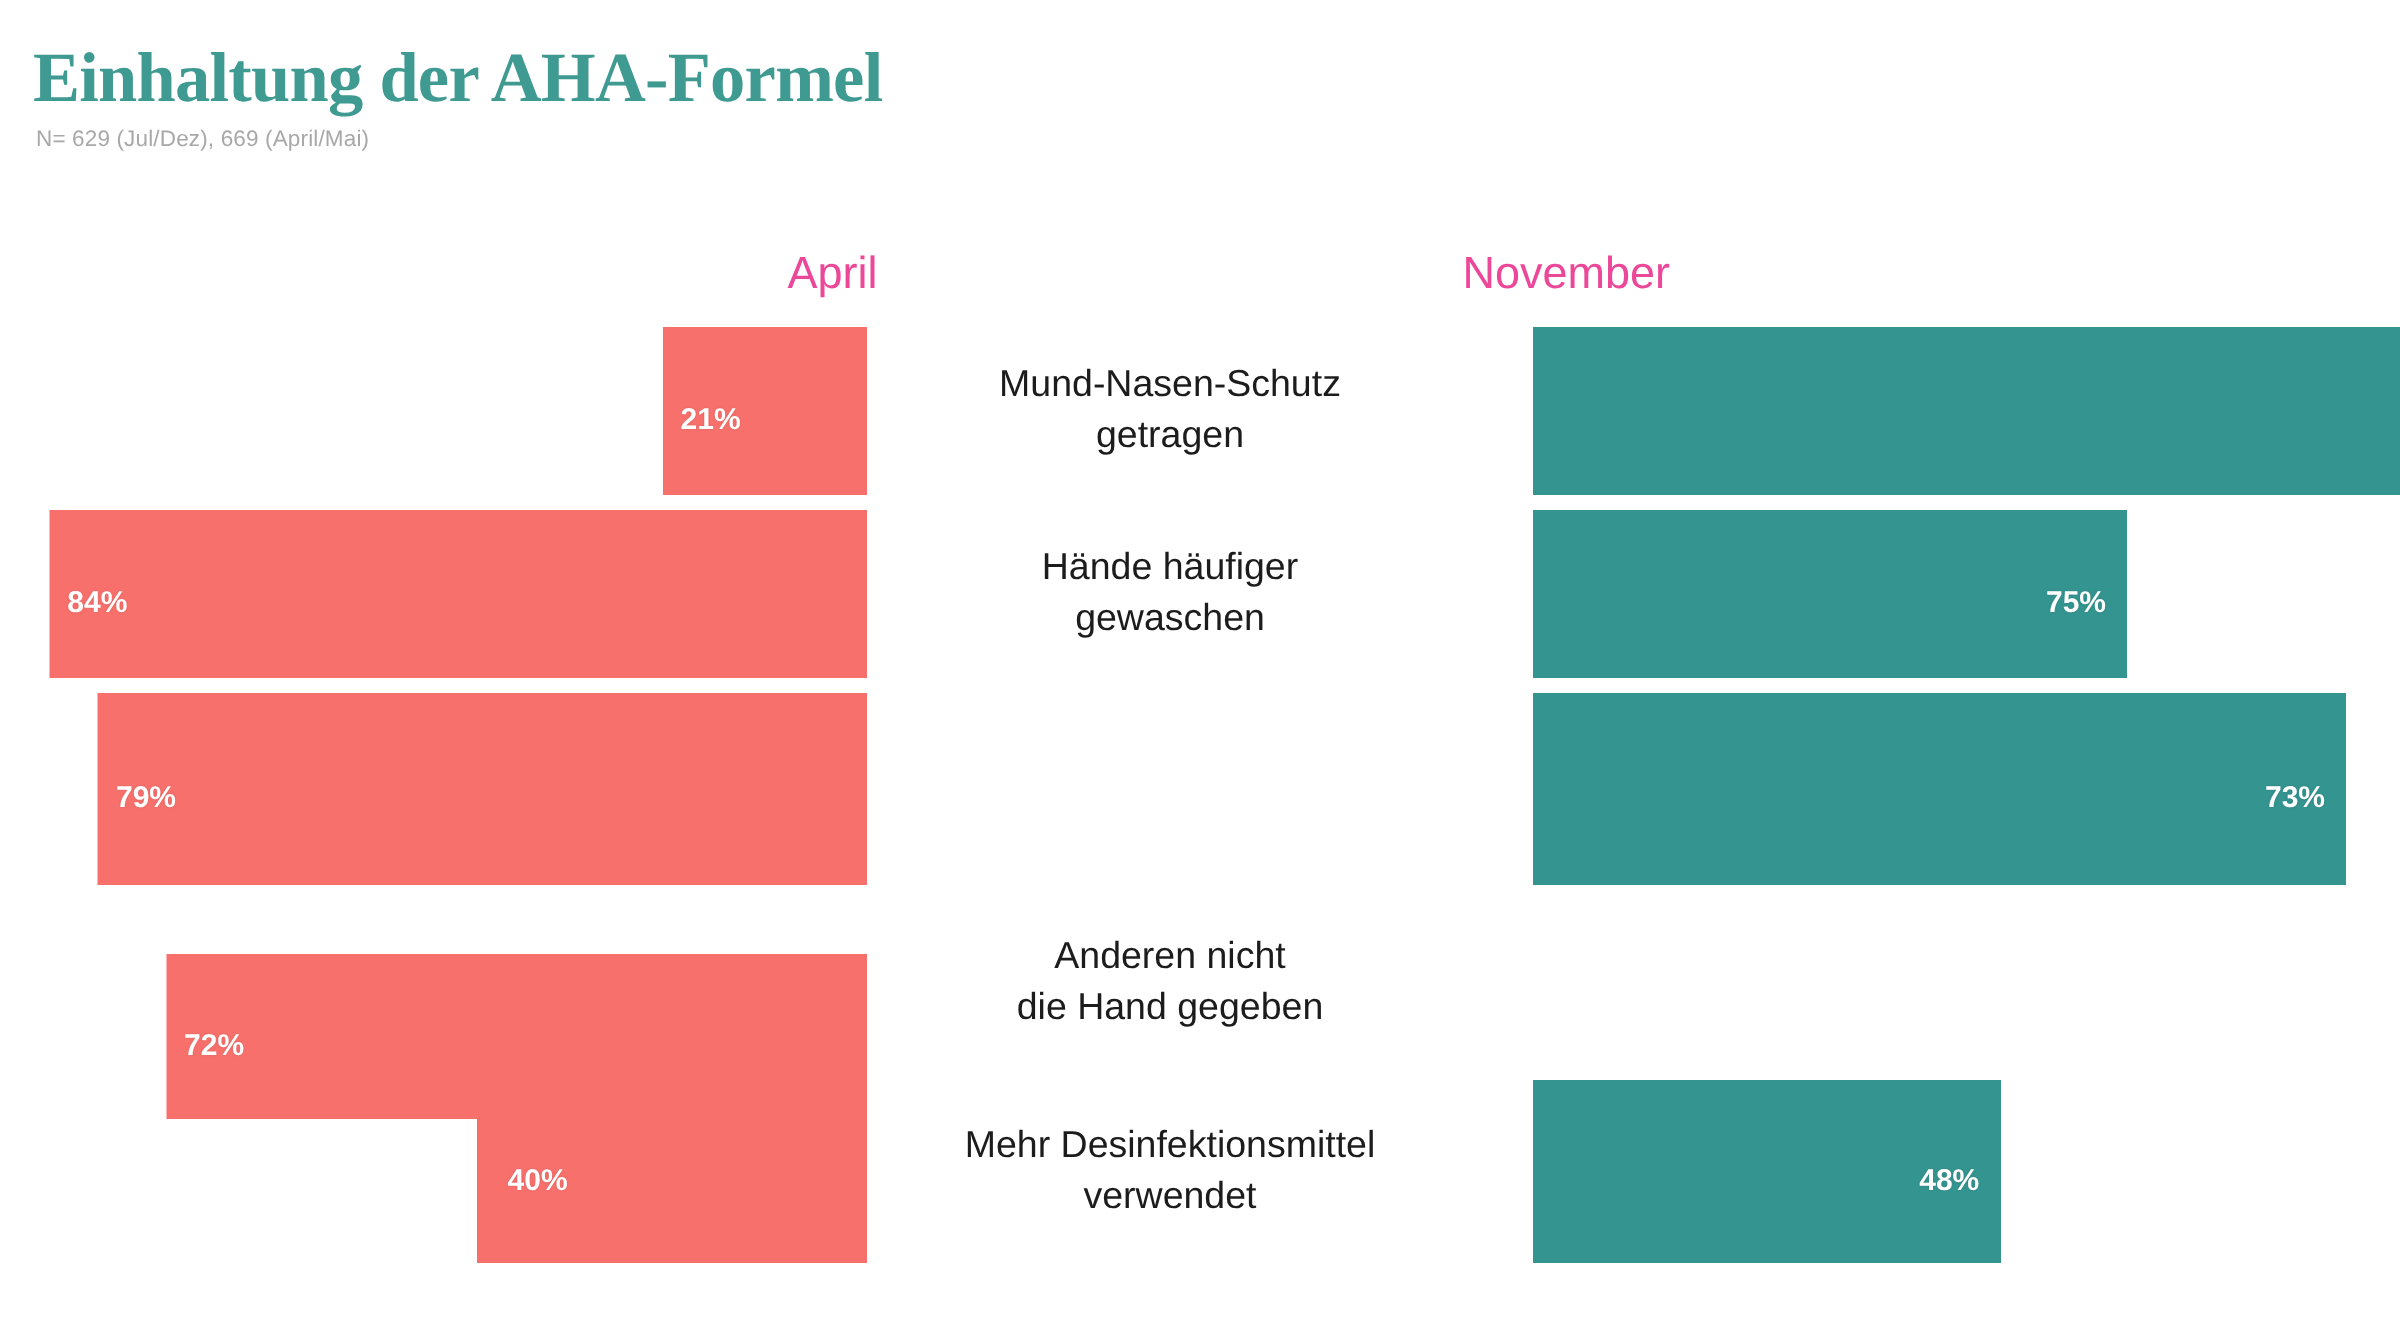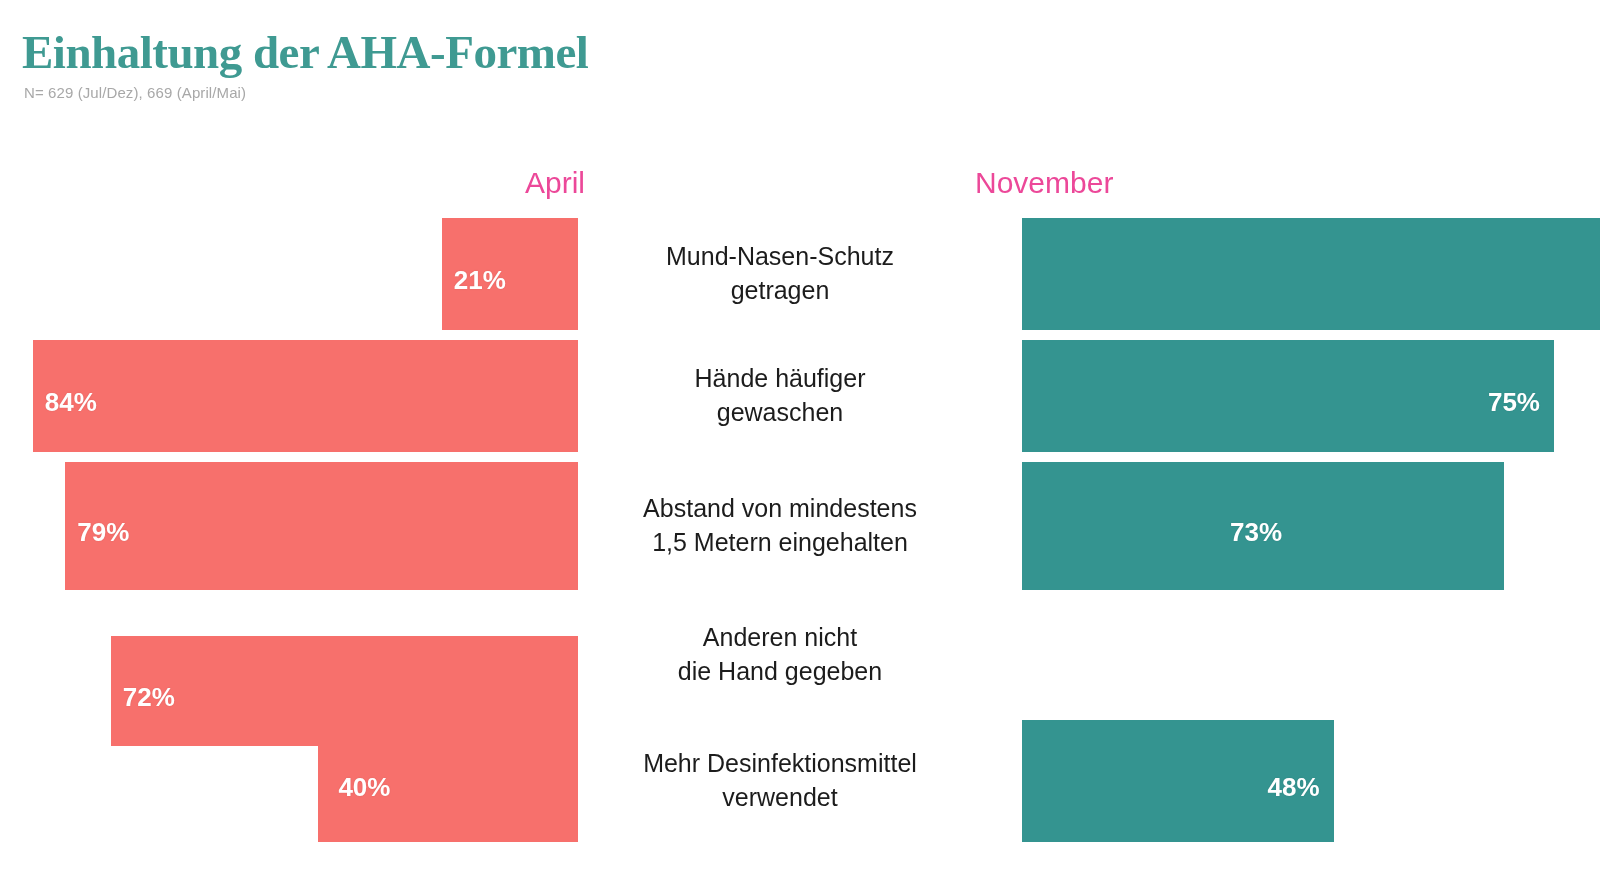--- a/index.html
+++ b/index.html
@@ -82,21 +82,21 @@
     justify-content: flex-start;
     padding-left: 12px;
   }
   .bar-right {
     left: 1022px;                  
     background: #349490;
     justify-content: flex-end;
     padding-right: 14px;
   }
   .bar-value {
-    font-size: 26px;
+    font-size: 20px;
     font-weight: bold;
     color: #ffffff;
     line-height: 1;
     white-space: nowrap;
     text-shadow: 0 0 2px rgba(0,0,0,0.10);
   }
   .bar-left .bar-value  { transform: translateY(6px); }
   .bar-right .bar-value { transform: translateY(6px); }
 
   
@@ -142,38 +142,34 @@
         </div>
         <div class="row-label">
           <span>Mund-Nasen-Schutz</span>
           <span>getragen</span>
         </div>
       </div>
       <div class="row" style="height: 112px;">
         <div class="bar bar-left" style="width: 545.16px; background: rgb(247, 112, 108);">
           <span class="bar-value">84%</span>
         </div>
-        <div class="bar bar-right" style="width: 532px; background: rgb(52, 148, 144);">
+        <div class="bar bar-right" style="width: 396px; background: rgb(52, 148, 144);">
           <span class="bar-value">75%</span>
         </div>
         <div class="row-label">
           <span>Hände häufiger</span>
           <span>gewaschen</span>
         </div>
       </div>
       <div class="row" style="height: 128px;">
         <div class="bar bar-left" style="width: 512.71px; background: rgb(247, 112, 108);">
           <span class="bar-value">79%</span>
         </div>
-        <div class="bar bar-right" style="width: 482px; background: rgb(52, 148, 144); justify-content: center;">
+        <div class="bar bar-right" style="width: 542px; background: rgb(52, 148, 144);">
           <span class="bar-value">73%</span>
-        </div>
-        <div class="row-label">
-          <span>Abstand von mindestens</span>
-          <span>1,5 Metern eingehalten</span>
         </div>
       </div>
       <div class="row" style="height: 110px;">
         <div class="bar bar-left" style="width: 467.28px; background: rgb(247, 112, 108); margin-top: 36px;">
           <span class="bar-value">72%</span>
         </div>
         <div class="row-label">
           <span>Anderen nicht</span>
           <span>die Hand gegeben</span>
         </div>

